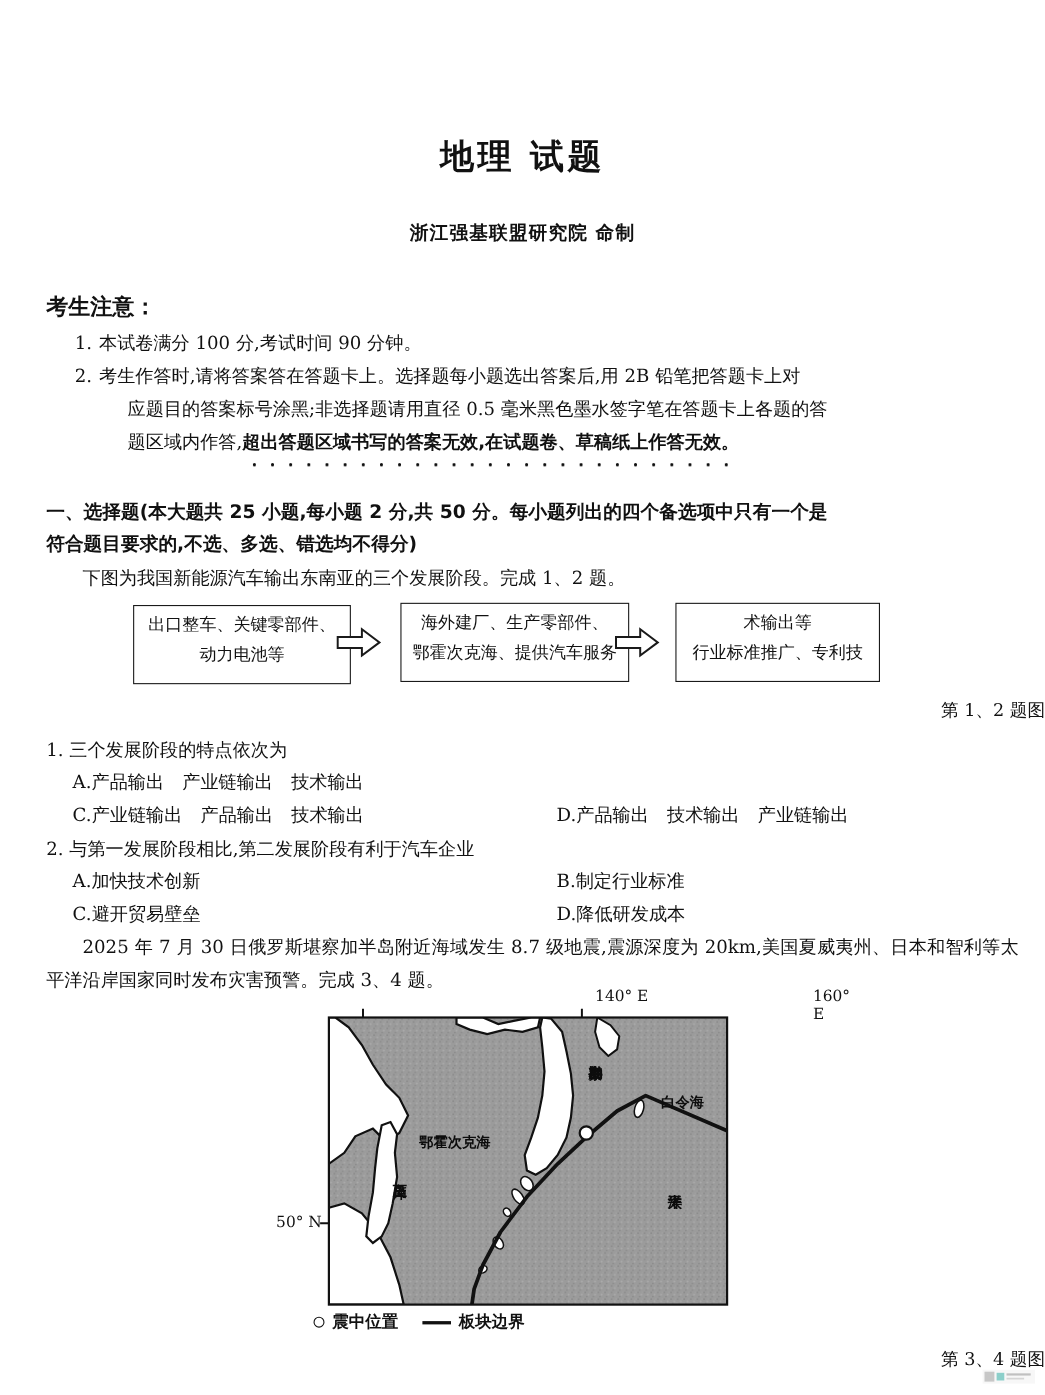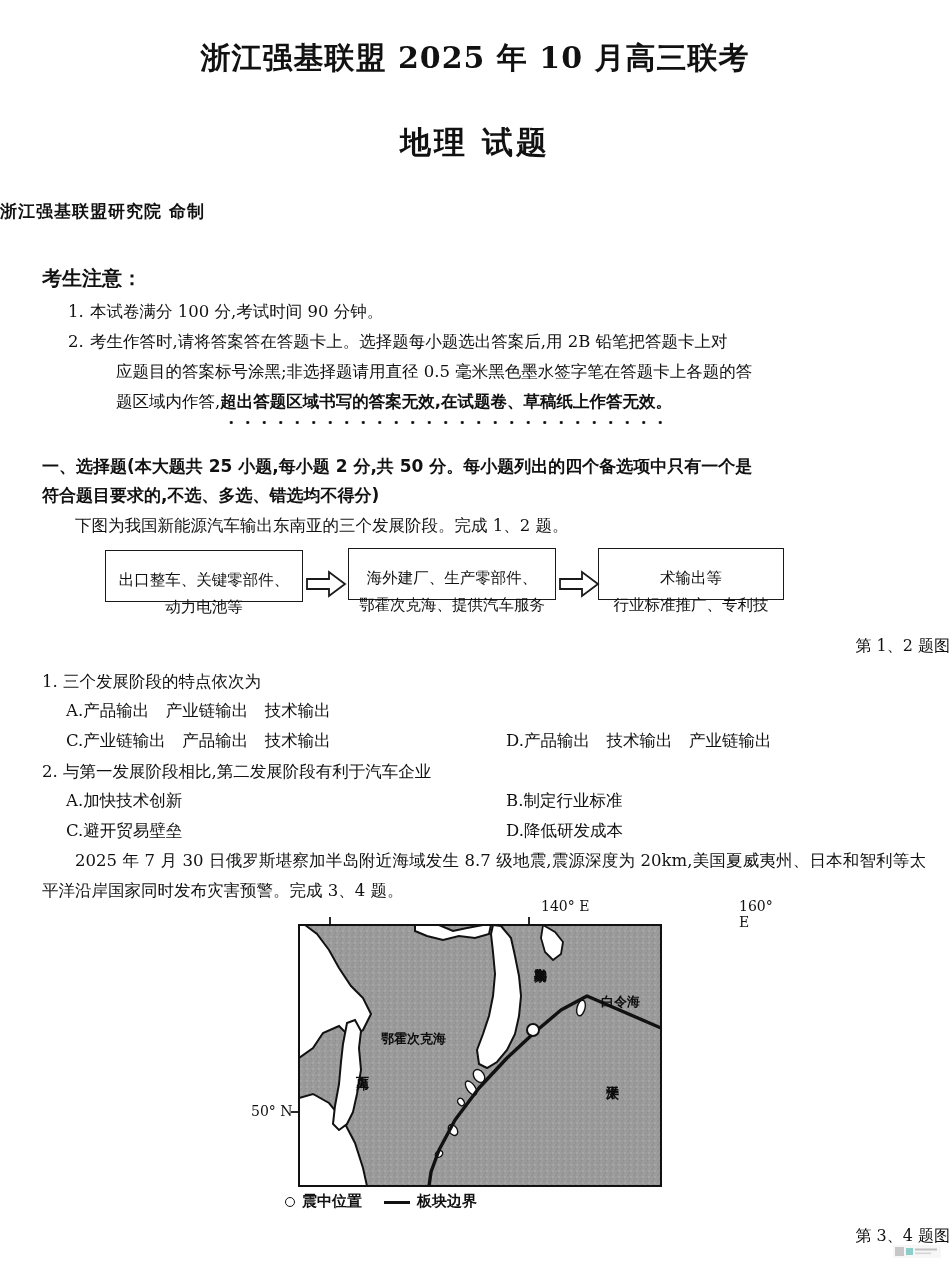--- a/index.html
+++ b/index.html
@@ -36,20 +36,21 @@
   .subject-title {
     text-align: center;
     font-size: 31px;
     font-weight: bold;
     letter-spacing: 3px;
     position: absolute;
     left: 0; top: 122px;
     width: 950px;
   }
   .institute-line {
+    text-align: center;
     font-size: 17px;
     font-weight: bold;
     letter-spacing: 1px;
     position: absolute;
     left: 0; top: 200px;
     width: 950px;
   }
 
   
   .notes {
@@ -136,23 +137,24 @@
     width: 950px;
     height: 76px;
   }
   .flowbox {
     position: absolute;
     border: 1.6px solid #1a1a1a;
     box-sizing: border-box;
     font-size: 15.5px;
     line-height: 27px;
     text-align: center;
-    padding-top: 16px;
+    padding-top: 4px;
     font-family: "DejaVu Serif", "Liberation Serif", serif;
-    height: 52px;
+    height: 72px;
+    margin-left: 16px;
   }
   #flowbox-0 { left: 105px; top: 2px; width: 198px; }
   #flowbox-1 { left: 348px; top: 0px;  width: 208px; }
   #flowbox-2 { left: 598px; top: 0px;  width: 186px; }
   .flowarrow {
     position: absolute;
     top: 22px;
     width: 42px;
     height: 28px;
   }
@@ -272,21 +274,20 @@
     width: 48px;
     height: 13px;
     opacity: 0.55;
   }
 </style>
 </head>
 <body>
 
 <div class="page">
 
-  <div class="exam-title">浙江强基联盟 2025 年 10 月高三联考</div>
   <div class="subject-title">地理  试题</div>
   <div class="institute-line">浙江强基联盟研究院 命制</div>
 
   <div class="notes">
     <div class="notes-head">考生注意：</div>
 
     <div class="note-item">
       <span class="num">1.</span>
       <span class="note-body">本试卷满分 100 分,考试时间 90 分钟。</span>
     </div>

